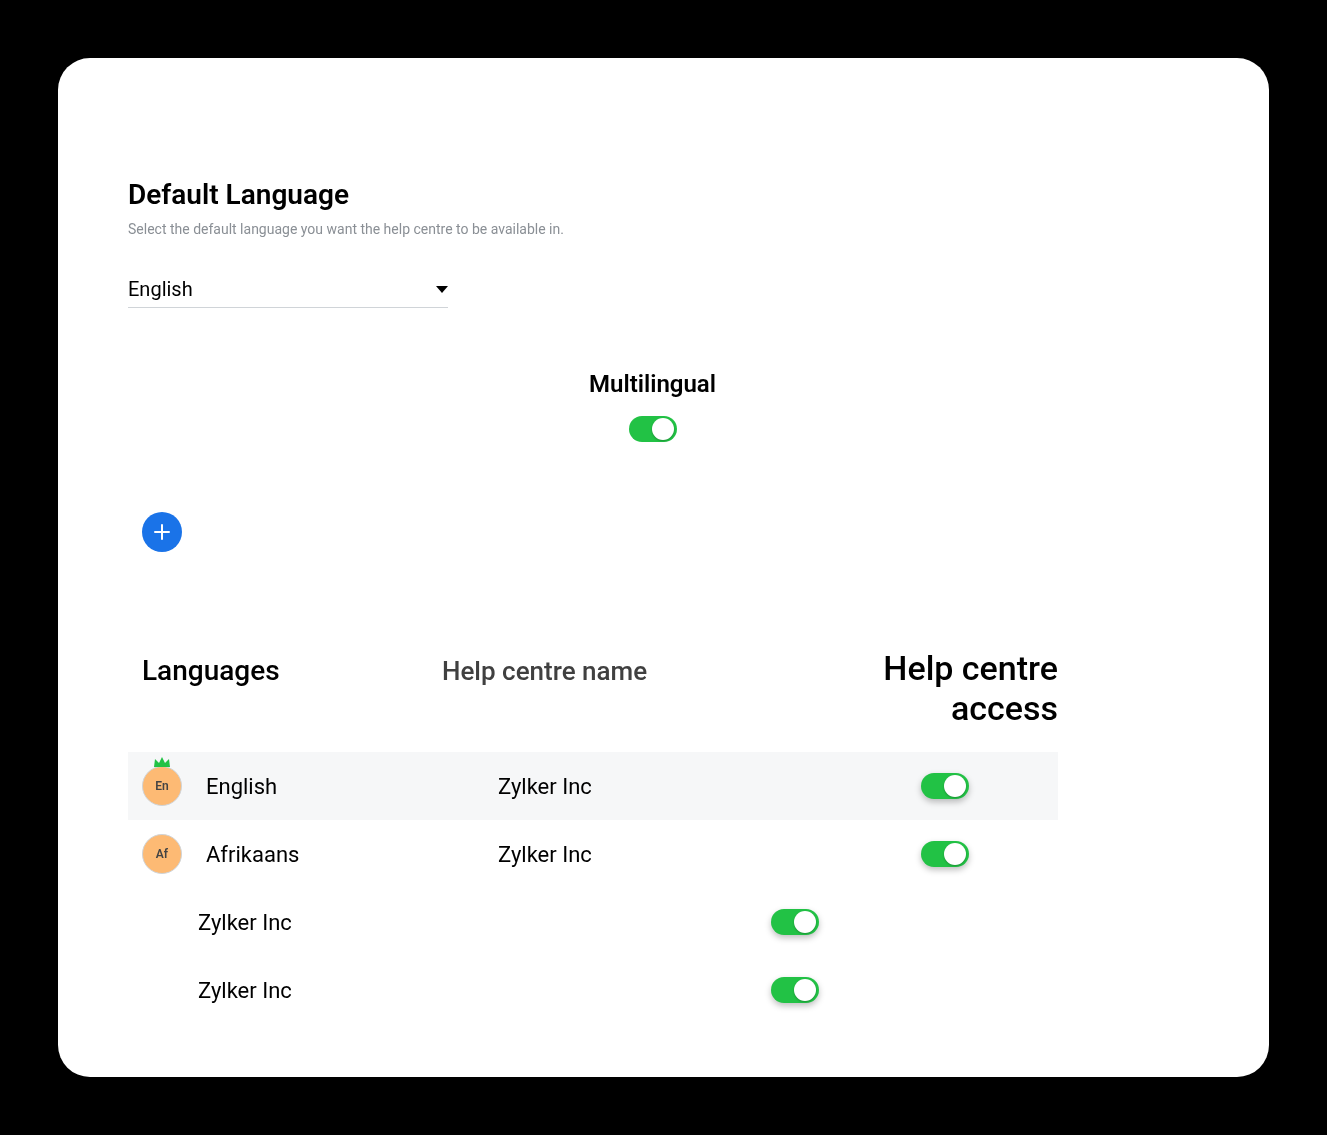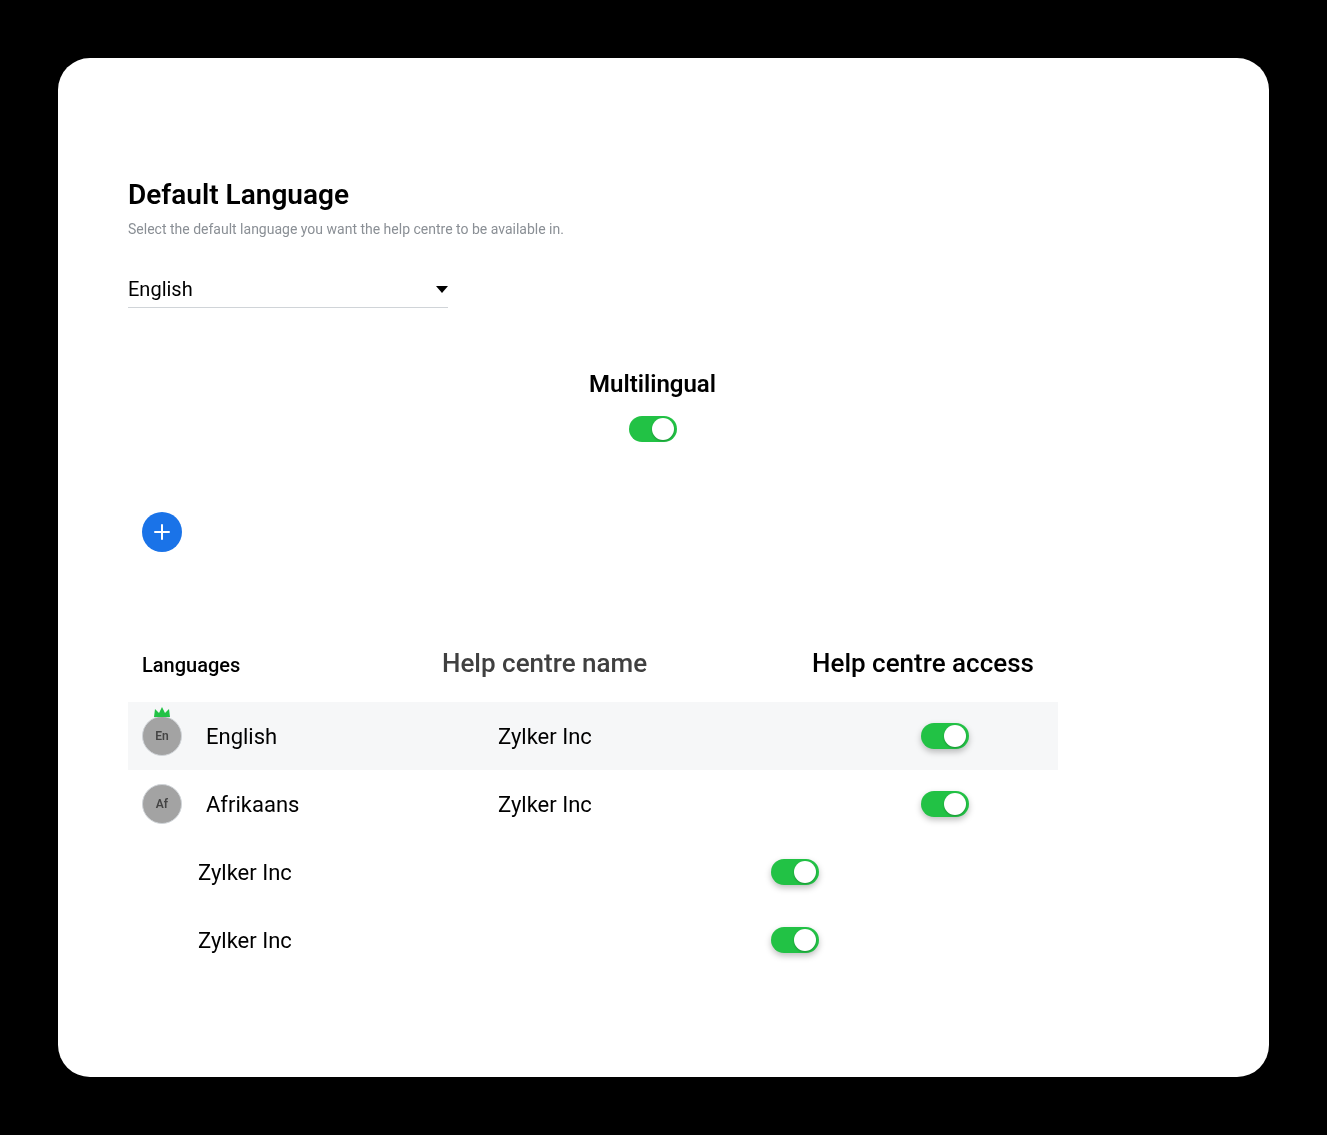--- a/index.html
+++ b/index.html
@@ -106,23 +106,23 @@
       color: #1a73e8;
     }
     .table {
       width: 930px;
     }
     .table-header {
       display: flex;
       align-items: baseline;
       padding: 0 0 24px 14px;
     }
-    .col-lang { width: 300px; font-size: 20px; font-weight: 500; color: #000; }
+    .col-lang { width: 300px; font-size: 28px; font-weight: 500; color: #000; }
     .col-name { width: 340px; font-size: 26px; font-weight: 500; color: #404040; }
-    .col-access { flex: 1; font-size: 26px; font-weight: 500; color: #000; text-align: center; padding-left: 6px; margin-top: 44px; }
+    .col-access { flex: 1; font-size: 34px; font-weight: 500; color: #000; text-align: right; padding-left: 6px; margin-top: 44px; }
     .row {
       display: flex;
       align-items: center;
       padding: 14px 0 14px 14px;
       height: 68px;
     }
     .row.highlight { background: #f6f7f8; }
     .lang-cell {
       width: 300px;
       display: flex;
@@ -134,21 +134,21 @@
       width: 40px;
       height: 40px;
       border: 1px solid #d0d4d8;
       border-radius: 50%;
       display: flex;
       align-items: center;
       justify-content: center;
       font-size: 12px;
       font-weight: 600;
       color: #444;
-      background: #a3a3a3;
+      background: #fdba74;
       position: relative;
     }
     .crown-icon {
       position: absolute;
       top: -12px;
       left: 50%;
       transform: translateX(-50%);
       color: #22c245;
     }
     .lang-name { font-size: 22px; color: #000; }

